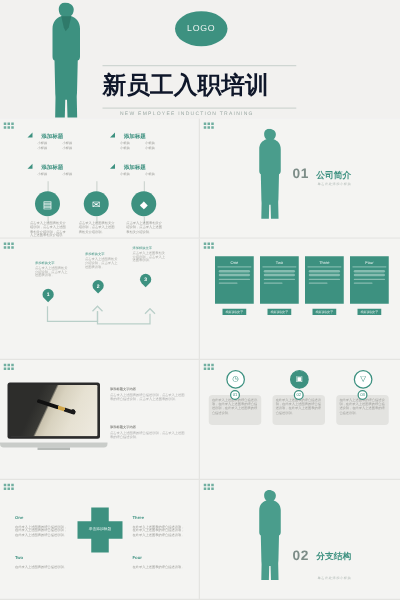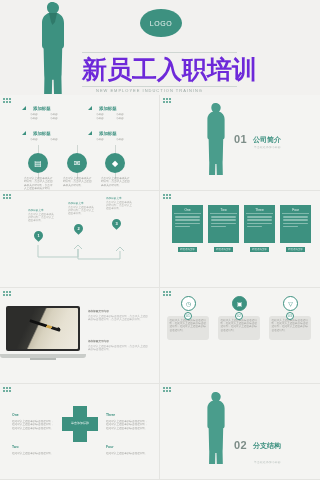--- a/index.html
+++ b/index.html
@@ -17,21 +17,21 @@
     position:absolute; left:140px; top:9px; width:42px; height:28px;
     background:#3d9180; border-radius:50%;
     display:flex; align-items:center; justify-content:center;
   }
   .logo-badge span { color:#e9f2ef; font-size:7px; letter-spacing:.6px; }
   .hero-rule { position:absolute; background:#cfd6d2; height:1px; }
   .hero-rule.top { left:82px; top:52px; width:155px; }
   .hero-rule.bot { left:82px; top:86px; width:155px; }
   .hero-title {
     position:absolute; left:82px; top:54px; width:160px;
-    font-size:25px; font-weight:bold; color:#6d28d9;
+    font-size:19px; font-weight:bold; color:#0f172a;
     letter-spacing:0px; line-height:30px; white-space:nowrap;
   }
   .hero-sub {
     position:absolute; left:96px; top:88px; font-size:4px; color:#9aa8a3; letter-spacing:1px;
   }
 
   
   .grid { position:absolute; left:0; top:95px; width:320px; height:385px;
           display:grid; grid-template-columns:160px 160px; grid-template-rows:repeat(4,96.25px); }
   .slide { position:relative; background:#f4f4f2; border-right:1px solid #e4e4e1;

